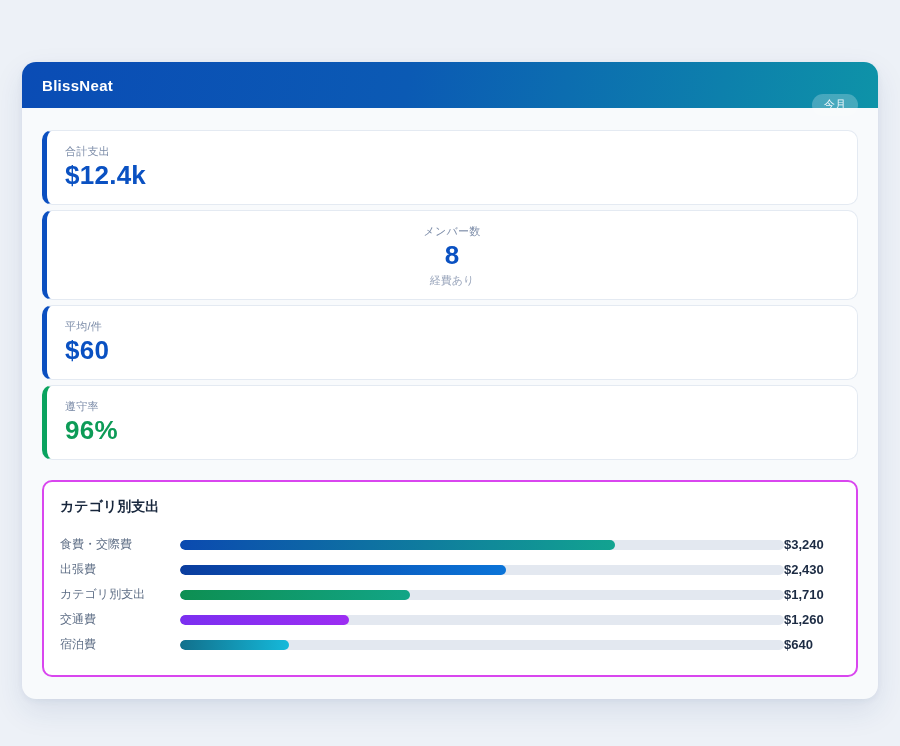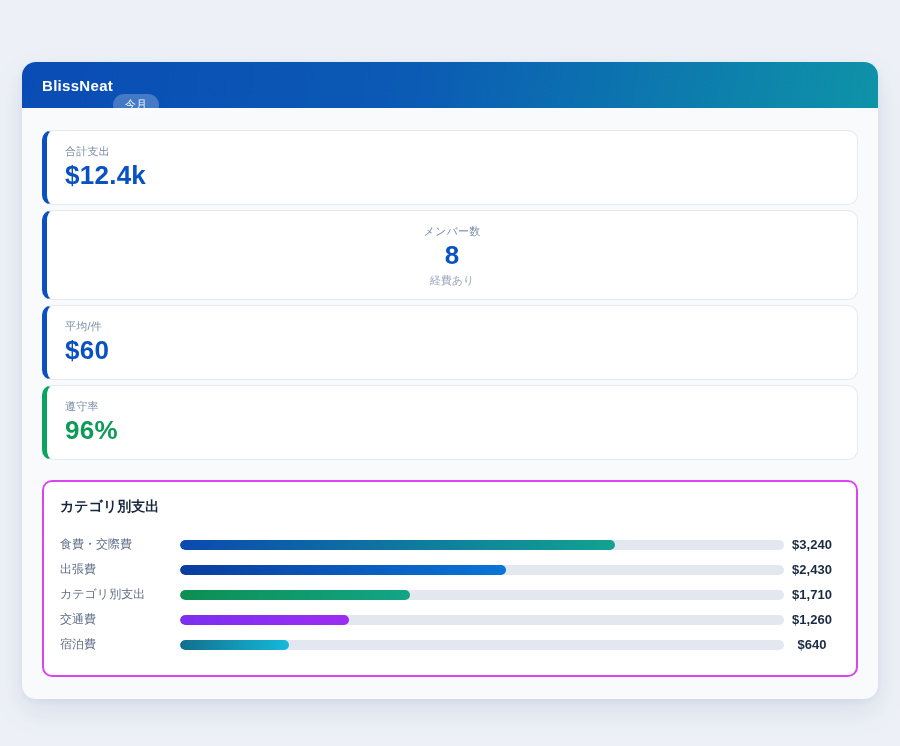--- a/index.html
+++ b/index.html
@@ -15,21 +15,21 @@
     background: #f8fafc;
     border-radius: 14px;
     overflow: hidden;
     box-shadow: 0 12px 30px rgba(30, 60, 120, 0.10), 0 2px 6px rgba(30,60,120,0.06);
   }
   .app-header {
     height: 46px;
     background: linear-gradient(100deg, #0a4cb5 0%, #0b5ab4 45%, #0e93a8 100%);
     display: flex;
     align-items: center;
-    justify-content: flex-start;
+    justify-content: space-between;
     padding: 0 20px;
   }
   .app-title {
     color: #ffffff;
     font-size: 15px;
     font-weight: bold;
     letter-spacing: 0.02em;
   }
   .period-badge {
     background: rgba(255,255,255,0.24);
@@ -105,21 +105,21 @@
     overflow: hidden;
   }
   .bar-fill {
     height: 100%;
     border-radius: 999px;
   }
   .bar-value {
     font-size: 13px;
     font-weight: bold;
     color: #1c2b43;
-    text-align: center;
+    text-align: left;
     white-space: nowrap;
   }
 </style>
 </head>
 <body>
 
 <div class="dashboard">
 
   <div class="app-header">
     <div class="app-title">BlissNeat</div>

